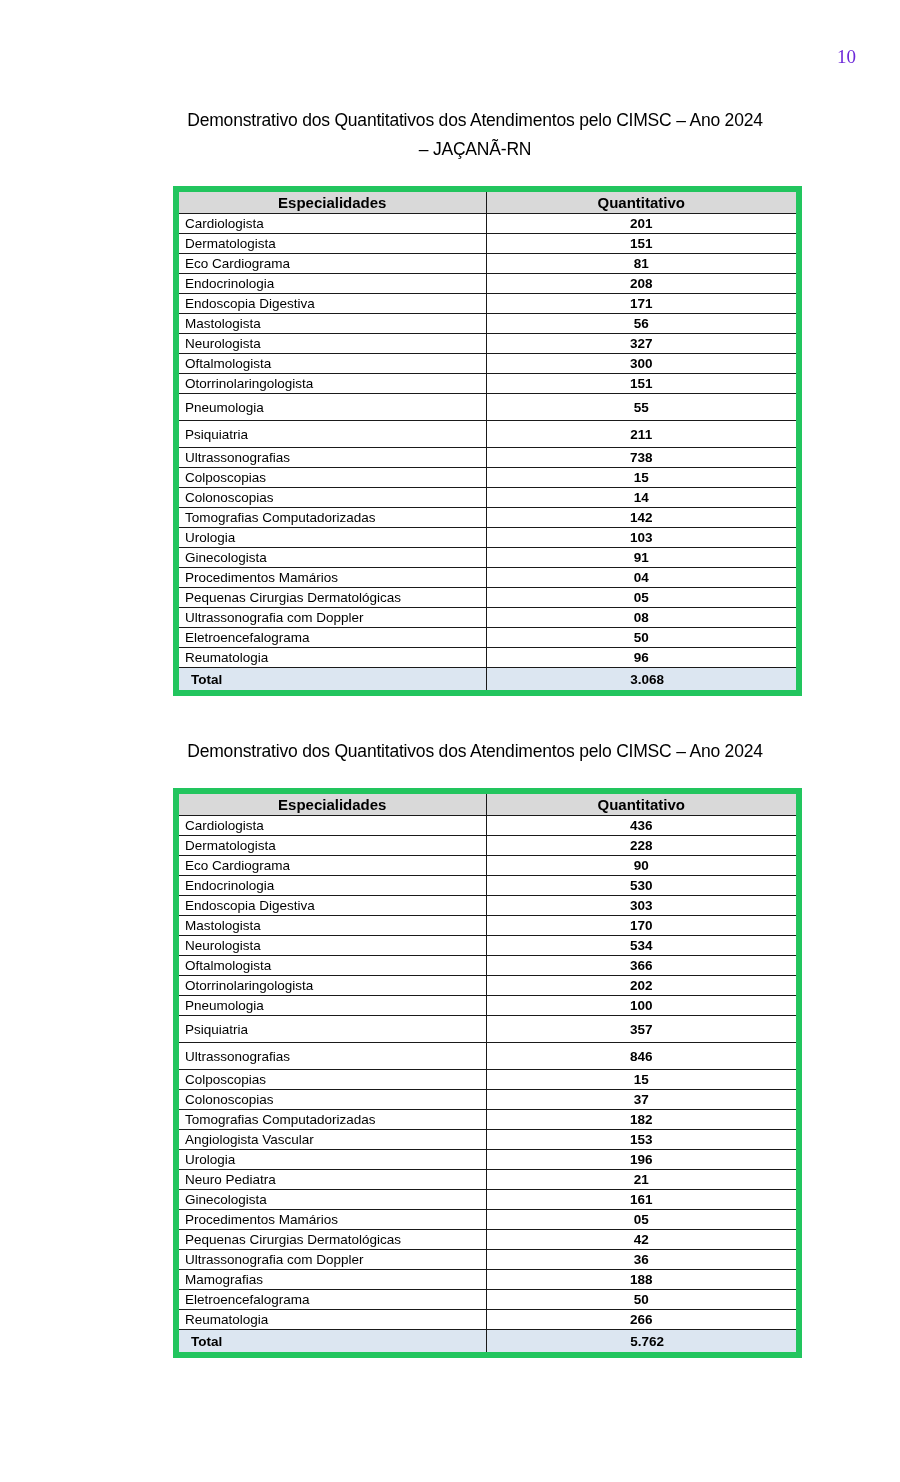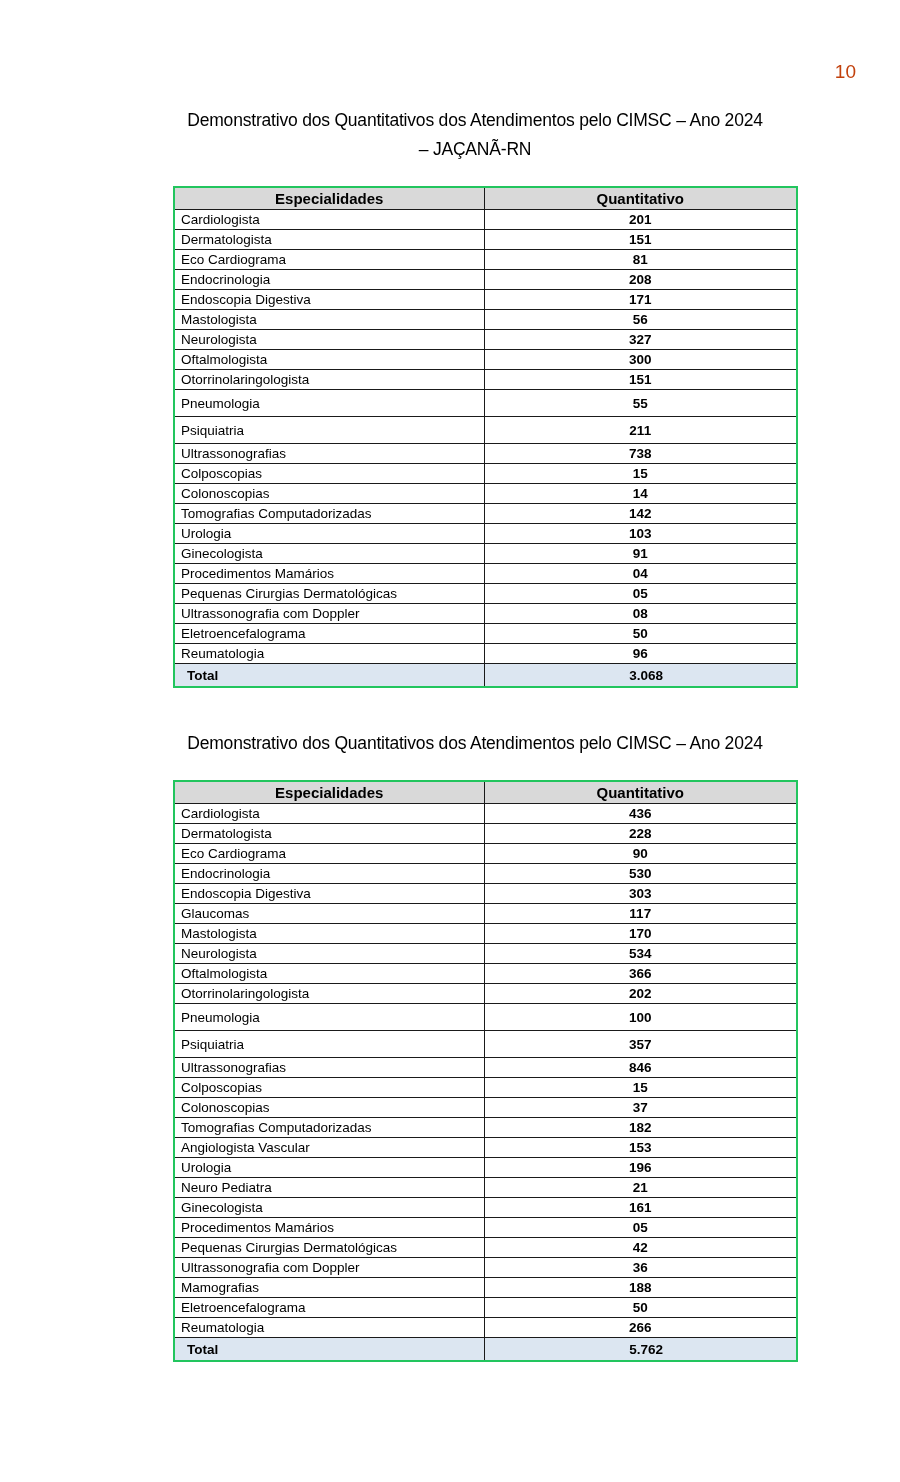--- a/index.html
+++ b/index.html
@@ -13,44 +13,43 @@
     height: 1482px;
     background: #ffffff;
     font-family: "Liberation Sans", sans-serif;
     color: #000000;
     overflow: hidden;
   }
   .page-number {
     position: absolute;
     top: 46px;
     right: 44px;
-    font-family: Liberation Sans, sans-serif;
+    font-family: Liberation Serif, serif;
     font-size: 19px;
-    color: #c2410c;
-    margin-top: 15px;
+    color: #6d28d9;
   }
   .section-title {
     margin: 0;
     padding-left: 50px;            
     text-align: center;
     font-size: 17.5px;
     font-weight: normal;
     line-height: 29px;
     letter-spacing: -0.2px;
   }
   .section-title .title-line { display: block; }
   #title-0 { margin-top: 106px; }
   #title-1 { margin-top: 41px; }
 
   table.report-table {
     margin-left: 173px;
     width: 623px;
     border-collapse: collapse;
     table-layout: fixed;
-    border: 2px solid #22c55e;
+    border: 6px solid #22c55e;
   }
   #table-0 { margin-top: 22px; }
   #table-1 { margin-top: 22px; }
 
   table.report-table th,
   table.report-table td {
     border: 1px solid #1a1a1a;
     vertical-align: middle;
     overflow: hidden;
     white-space: nowrap;
@@ -239,24 +238,20 @@
         </tr>
         <tr>
           <td class="spec">Endocrinologia</td>
           <td class="qty">530</td>
         </tr>
         <tr>
           <td class="spec">Endoscopia Digestiva</td>
           <td class="qty">303</td>
         </tr>
         <tr>
-          <td class="spec">Glaucomas</td>
-          <td class="qty">117</td>
-        </tr>
-        <tr>
           <td class="spec">Mastologista</td>
           <td class="qty">170</td>
         </tr>
         <tr>
           <td class="spec">Neurologista</td>
           <td class="qty">534</td>
         </tr>
         <tr>
           <td class="spec">Oftalmologista</td>
           <td class="qty">366</td>

